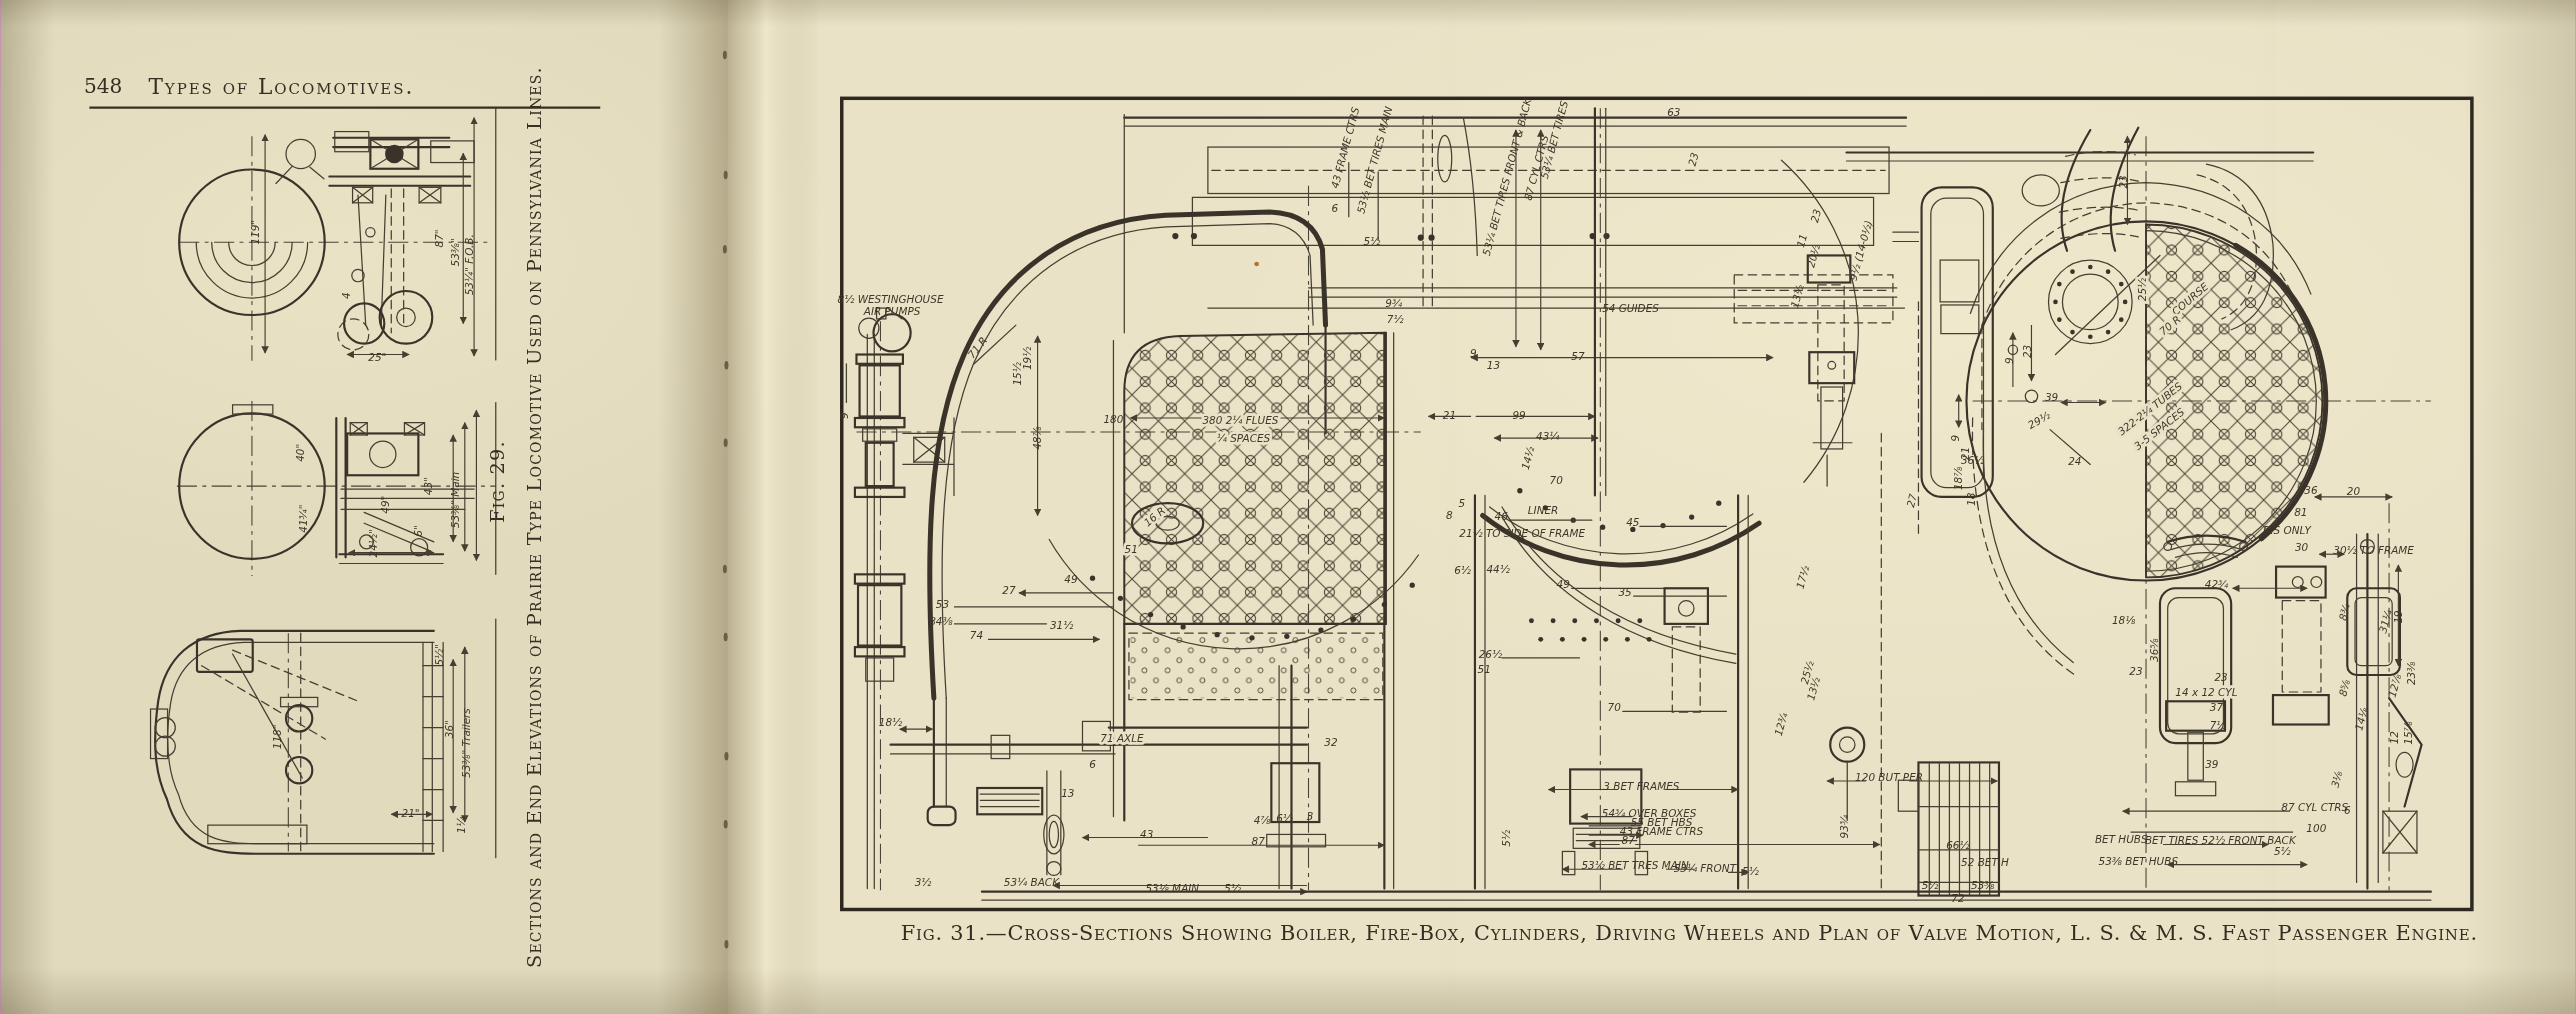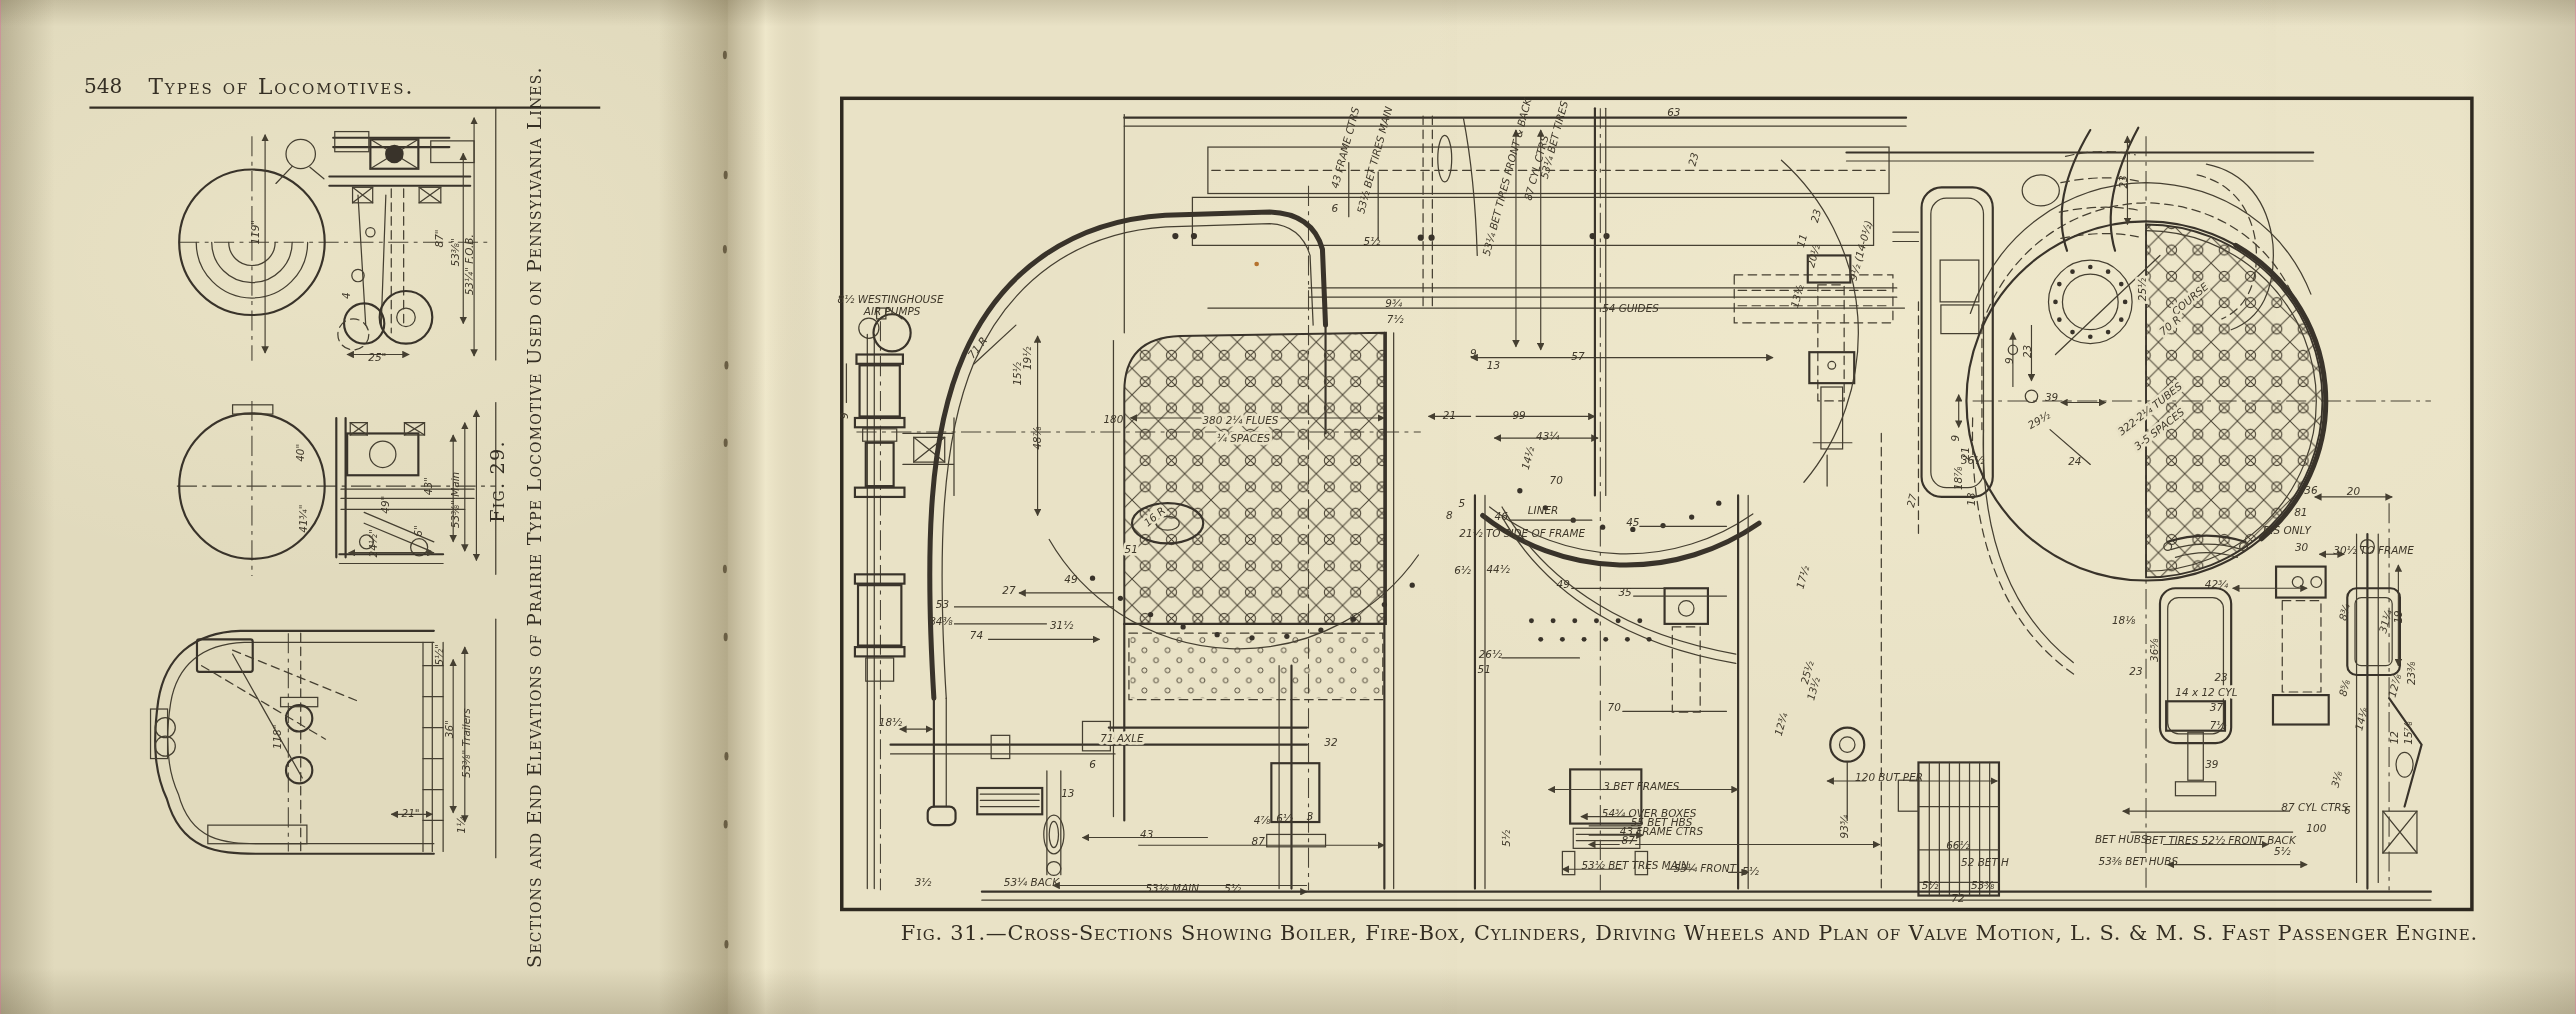--- a/index.html
+++ b/index.html
@@ -1,16 +1,16 @@
 <!DOCTYPE html>
 <html style="font-size:12.4px"><head>
 <meta charset="utf-8">
 <style>
   html,body{margin:0;padding:0;background:#8a8068;}
-  #stage{position:relative;width:2576px;height:1014px;background:#ec4899;overflow:hidden;}
+  #stage{position:relative;width:2576px;height:1014px;background:#d946ef;overflow:hidden;}
   svg{position:absolute;left:0;top:0;display:block;}
   .tk{stroke:#39332a;stroke-width:6.5;fill:none;stroke-linecap:round;}
   .md{stroke:#39332a;stroke-width:2.8;fill:none;stroke-linecap:round;}
   .tn{stroke:#453f31;stroke-width:1.6;fill:none;stroke-linecap:round;}
   .dsh{stroke-dasharray:11 7;}
   .cl{stroke:#4a4436;stroke-width:1.4;fill:none;stroke-dasharray:26 7 5 7;}
   .dl{stroke:#453f31;stroke-width:1.5;fill:none;marker-start:url(#ar);marker-end:url(#ar);}
   .riv{fill:#39332a;stroke:none;}
   text{user-select:none;}
   .dim{font:italic 13.5px "DejaVu Sans",sans-serif;fill:#3f382a;text-anchor:middle;}

